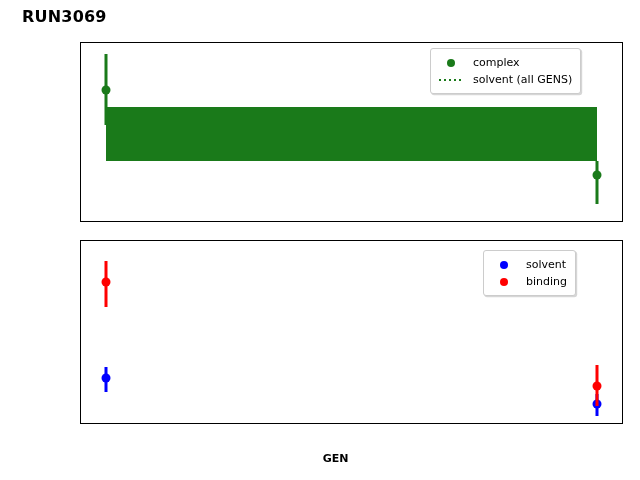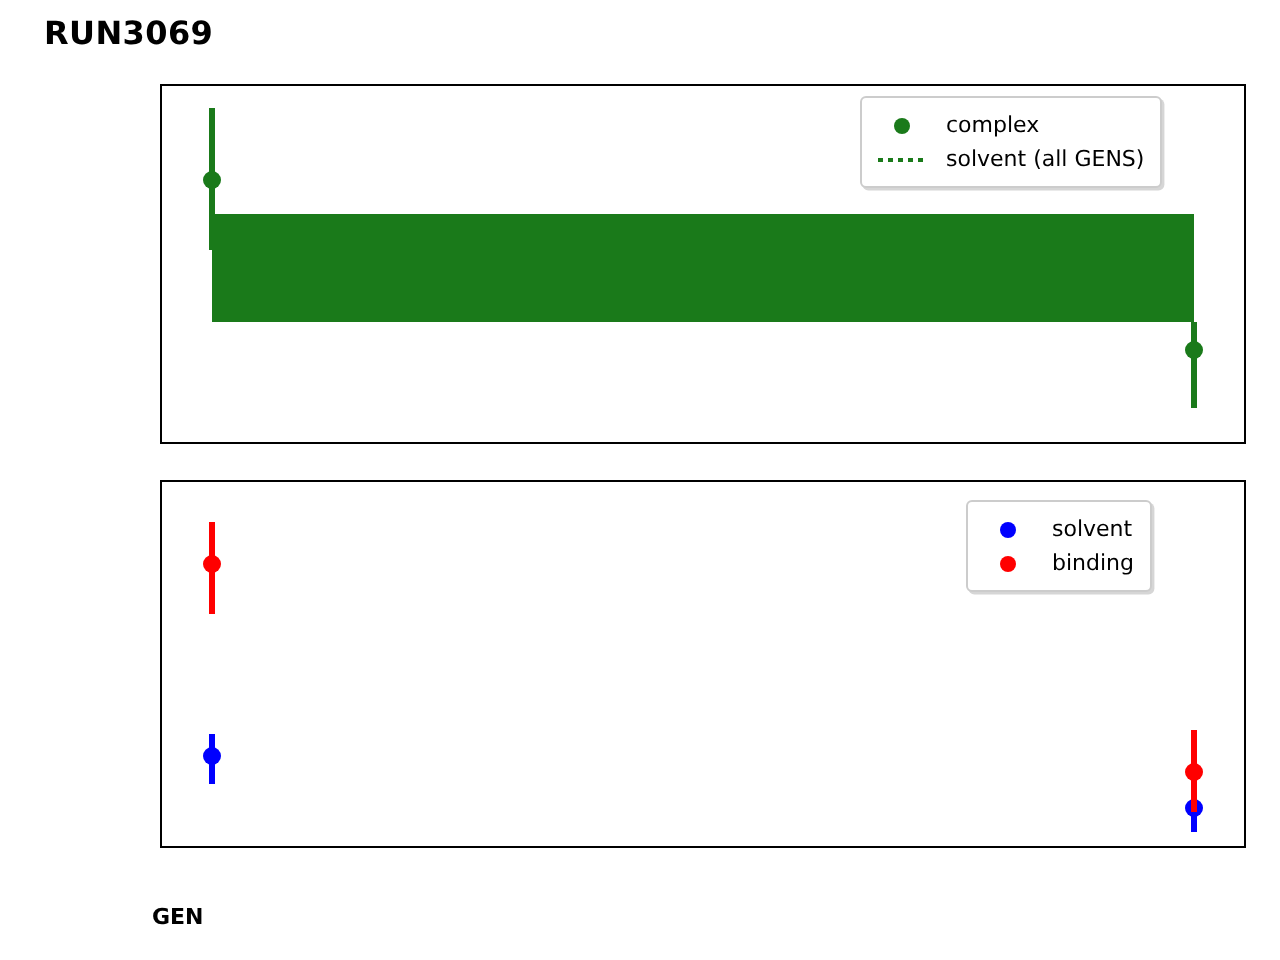--- a/index.html
+++ b/index.html
@@ -82,24 +82,24 @@
     border-left: 1.6px solid #000000;
   }
   .xtick-holder {
     position: absolute;
     top: 0;
     height: 100%;
     width: 0;
   }
   #xlabel {
     position: absolute;
-    left: 76px;
+    left: 64px;
     top: 452px;
     width: 543px;
-    text-align: left;
+    text-align: center;
     font-size: 11px;
     font-weight: bold;
     color: #000000;
   }
   
   .errbar {
     position: absolute;
     width: 3px;
     transform: translateX(-50%);
   }

